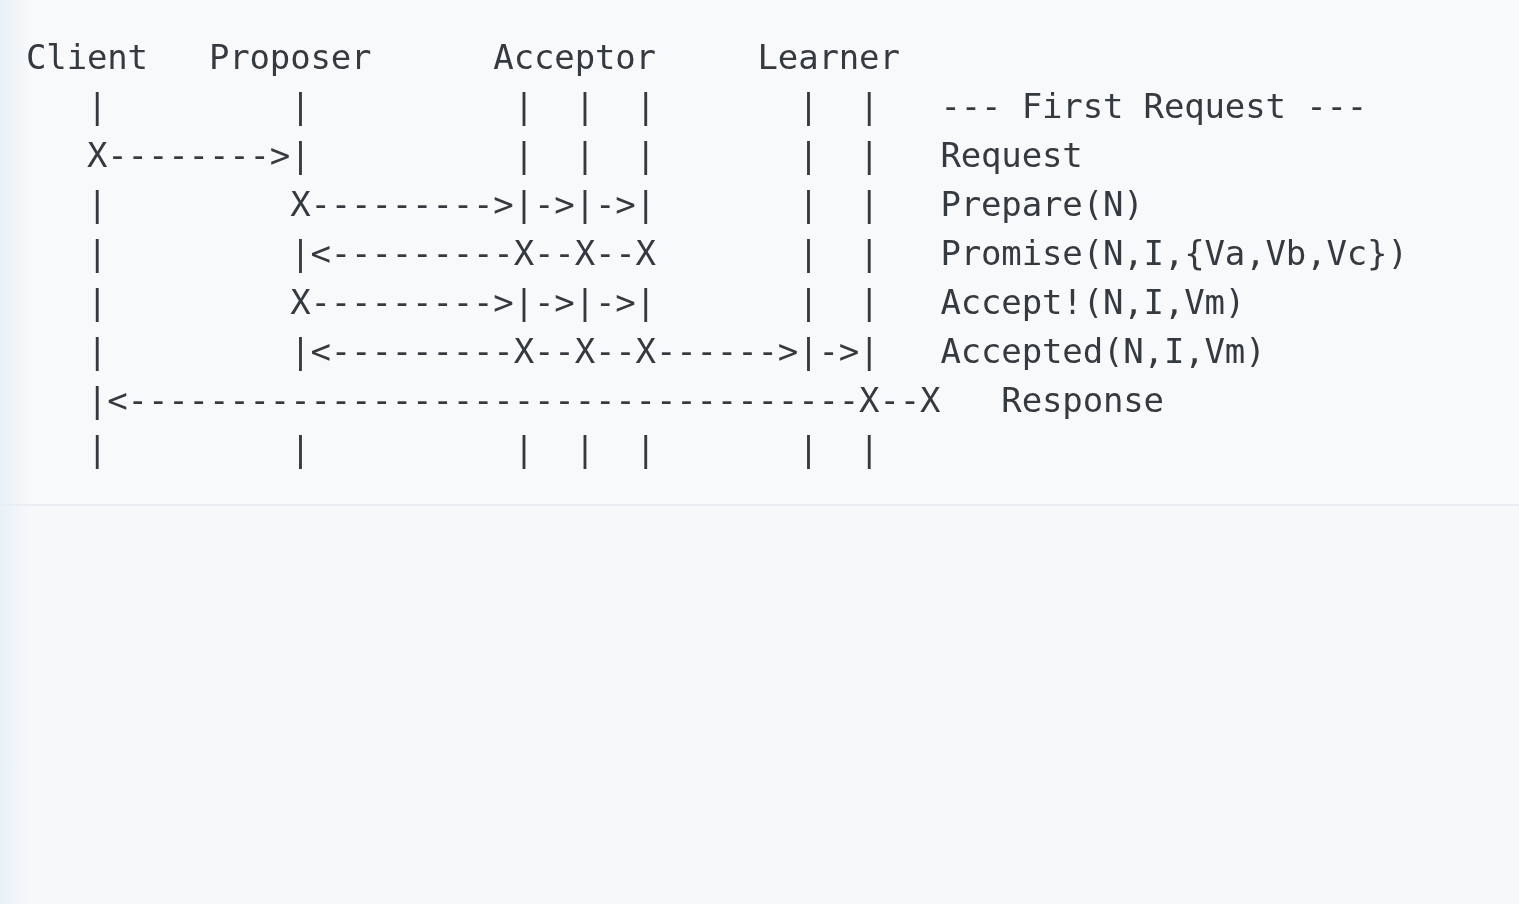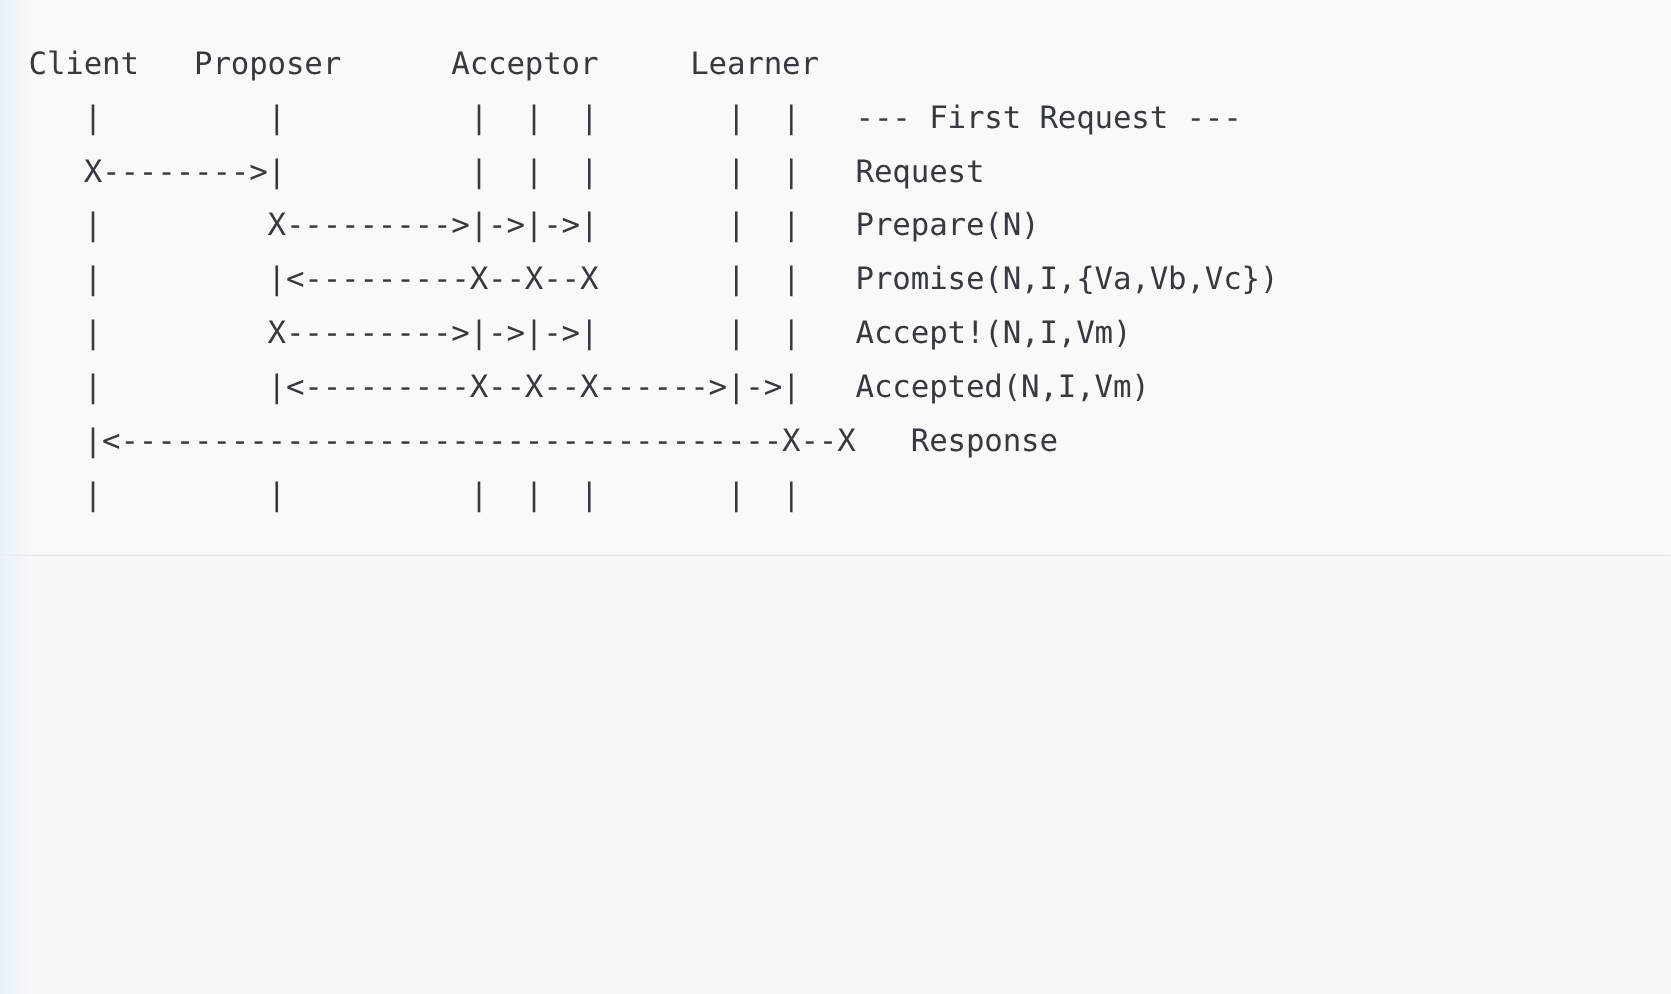--- a/index.html
+++ b/index.html
@@ -45,21 +45,21 @@
     height: 2px;
     background: #eaeef2;
   }
 
   pre.ascii {
     position: absolute;
     margin: 0;
     padding: 0;
     color: #343a40;
     font-family: "DejaVu Sans Mono", "Liberation Mono", monospace;
-    font-size: 28px;
+    font-size: 34px;
     line-height: 49px;
     letter-spacing: -0.15px;
     white-space: pre;
     font-weight: 400;
     -webkit-font-smoothing: antialiased;
   }
   #ascii-first     { left: 26px; top: 33px; }
 </style>
 </head>
 <body>

